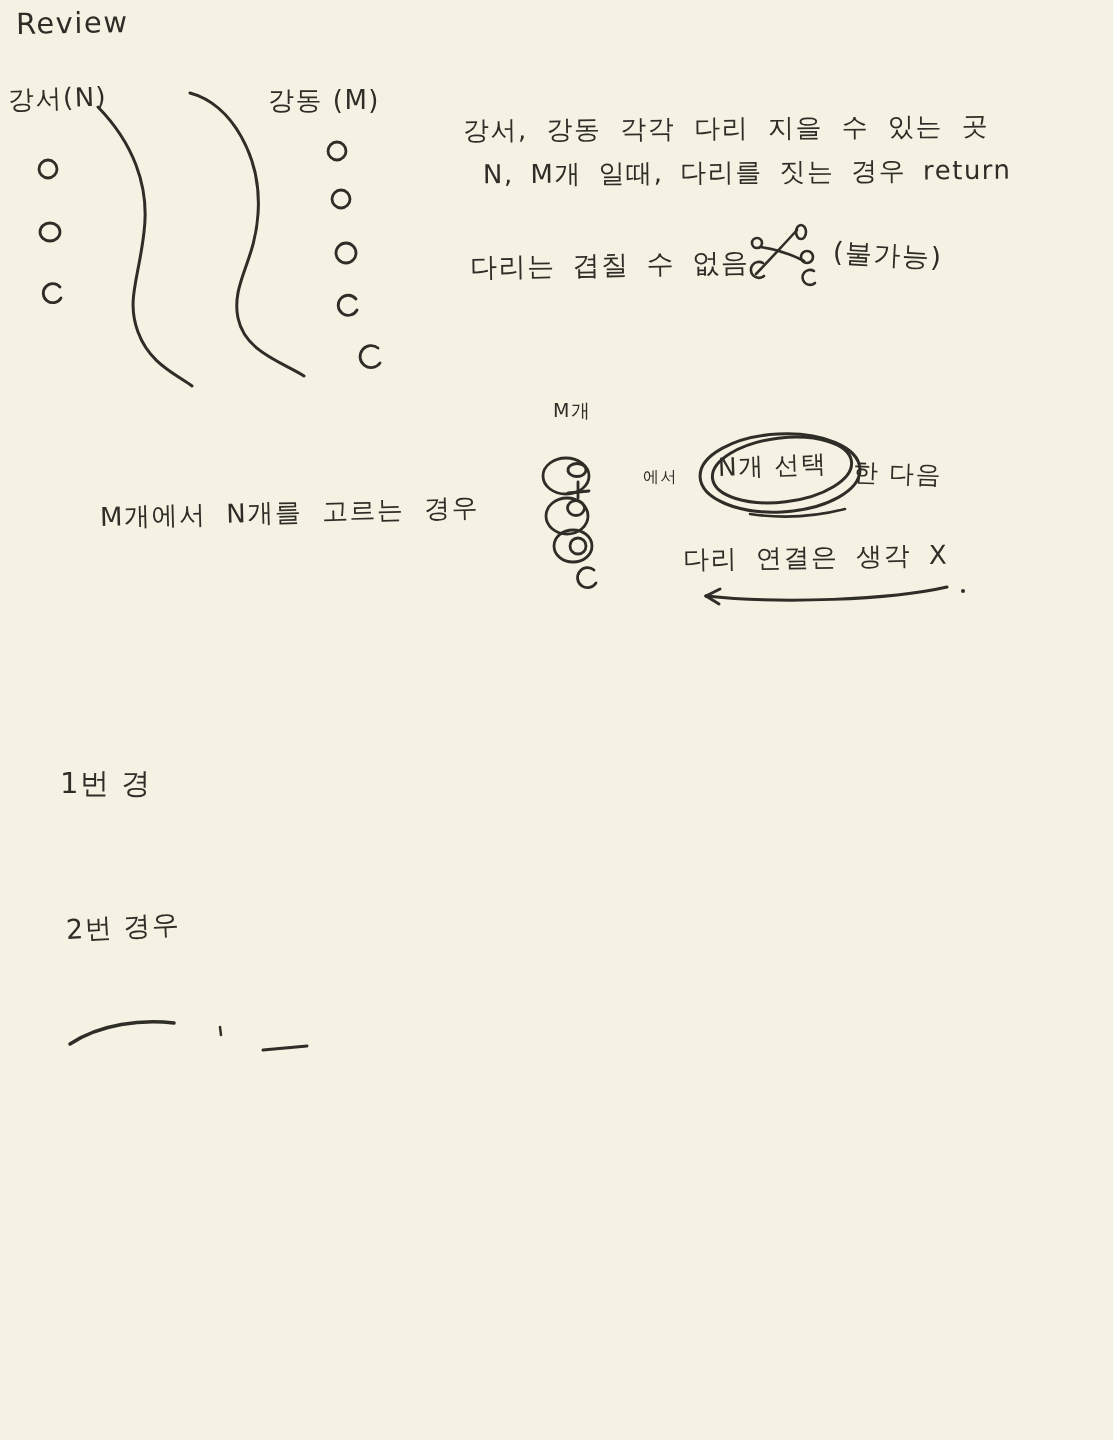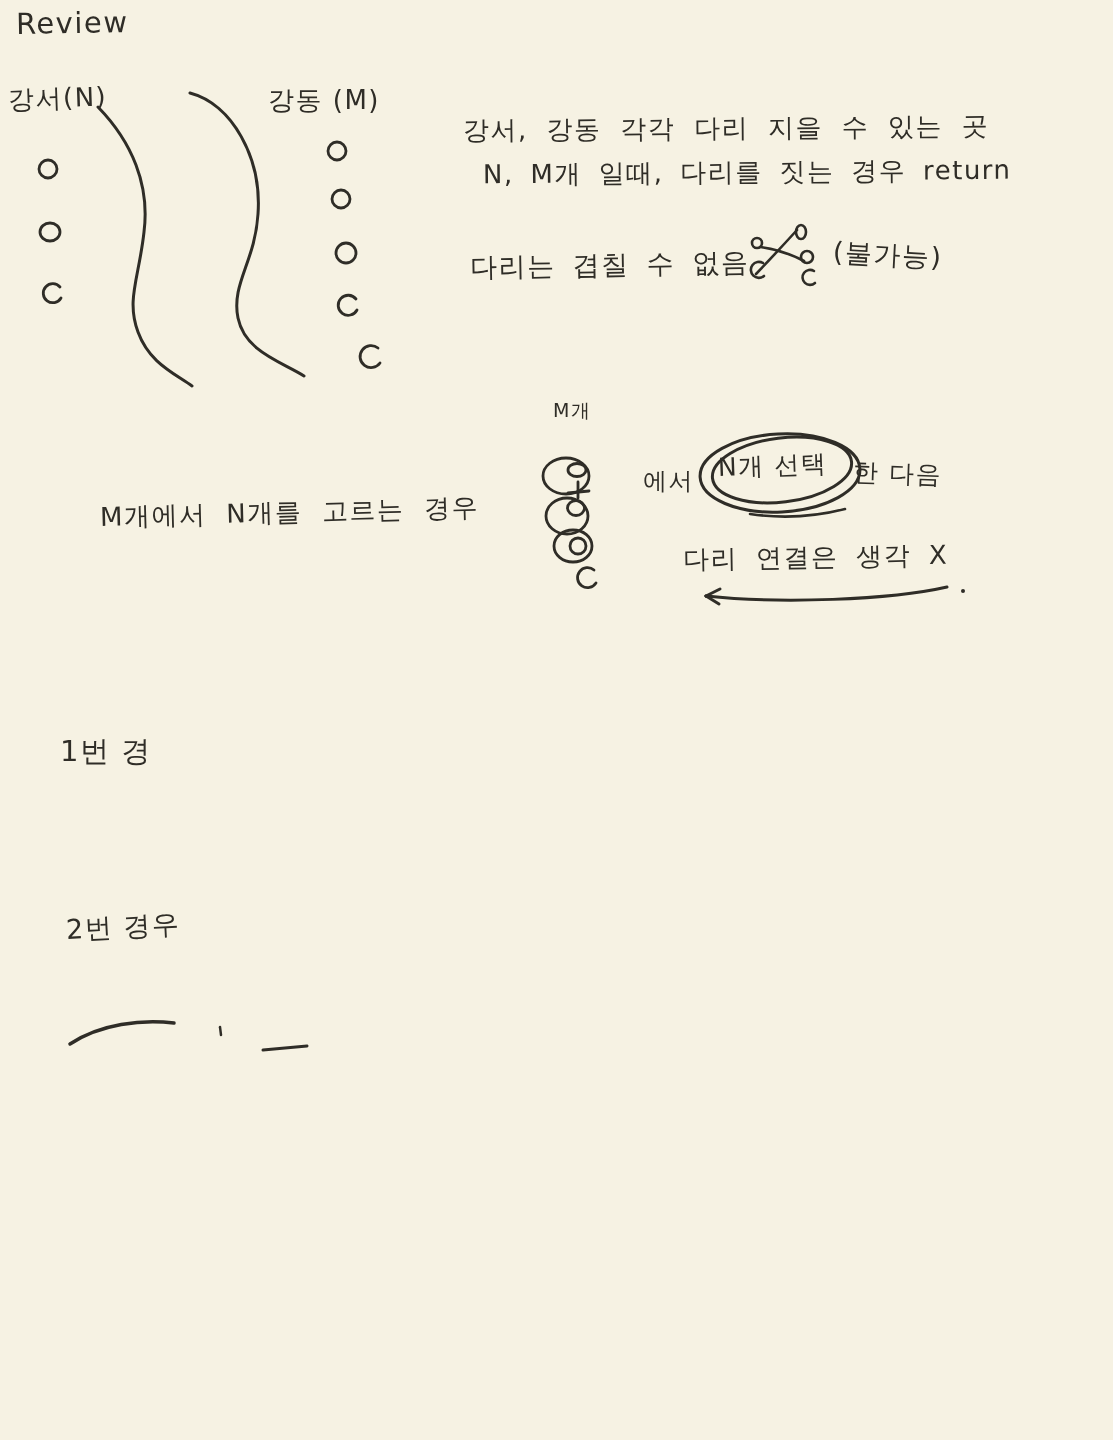--- a/index.html
+++ b/index.html
@@ -17,26 +17,26 @@
     letter-spacing:1.5px;
   }
   .t-review   { left:16px;  top:8px;   font-size:29px; transform:rotate(-1deg); }
   .t-gangseo  { left:8px;   top:84px;  font-size:26px; transform:rotate(-2deg); }
   .t-gangdong { left:268px; top:86px;  font-size:26px; }
   .t-line1    { left:463px; top:114px; font-size:26px; word-spacing:9px;  transform:rotate(-0.5deg); }
   .t-line2    { left:483px; top:158px; font-size:26px; word-spacing:7px;  transform:rotate(-0.5deg); }
   .t-line3    { left:470px; top:250px; font-size:27px; word-spacing:7px;  transform:rotate(-1deg); }
   .t-imposs   { left:833px; top:240px; font-size:27px; transform:rotate(3deg); }
   .t-mgae     { left:553px; top:400px; font-size:19px; }
-  .t-eseo     { left:643px; top:468px; font-size:24px; }
+  .t-eseo     { left:643px; top:468px; font-size:16px; }
   .t-circled  { left:718px; top:452px; font-size:25px; transform:rotate(-2deg); }
   .t-after    { left:853px; top:460px; font-size:25px; transform:rotate(2deg); }
   .t-choose   { left:100px; top:498px; font-size:26px; word-spacing:10px; transform:rotate(-1.5deg); }
   .t-bridge   { left:683px; top:543px; font-size:26px; word-spacing:8px;  transform:rotate(-1deg); }
-  .t-case1    { left:60px;  top:736px; font-size:29px; }
+  .t-case1    { left:60px;  top:768px; font-size:29px; }
   .t-case2    { left:66px;  top:912px; font-size:27px; transform:rotate(-3deg); }
   .formula    { font-size:42px; letter-spacing:2px; word-spacing:13px; }
   .t-f1       { left:82px;  top:800px; }
   .t-f2       { left:82px;  top:952px; word-spacing:9px; }
   .formula .sub { font-size:0.52em; vertical-align:-0.28em; letter-spacing:0; }
   svg * { vector-effect:non-scaling-stroke; }
 </style>
 </head>
 <body>
 

